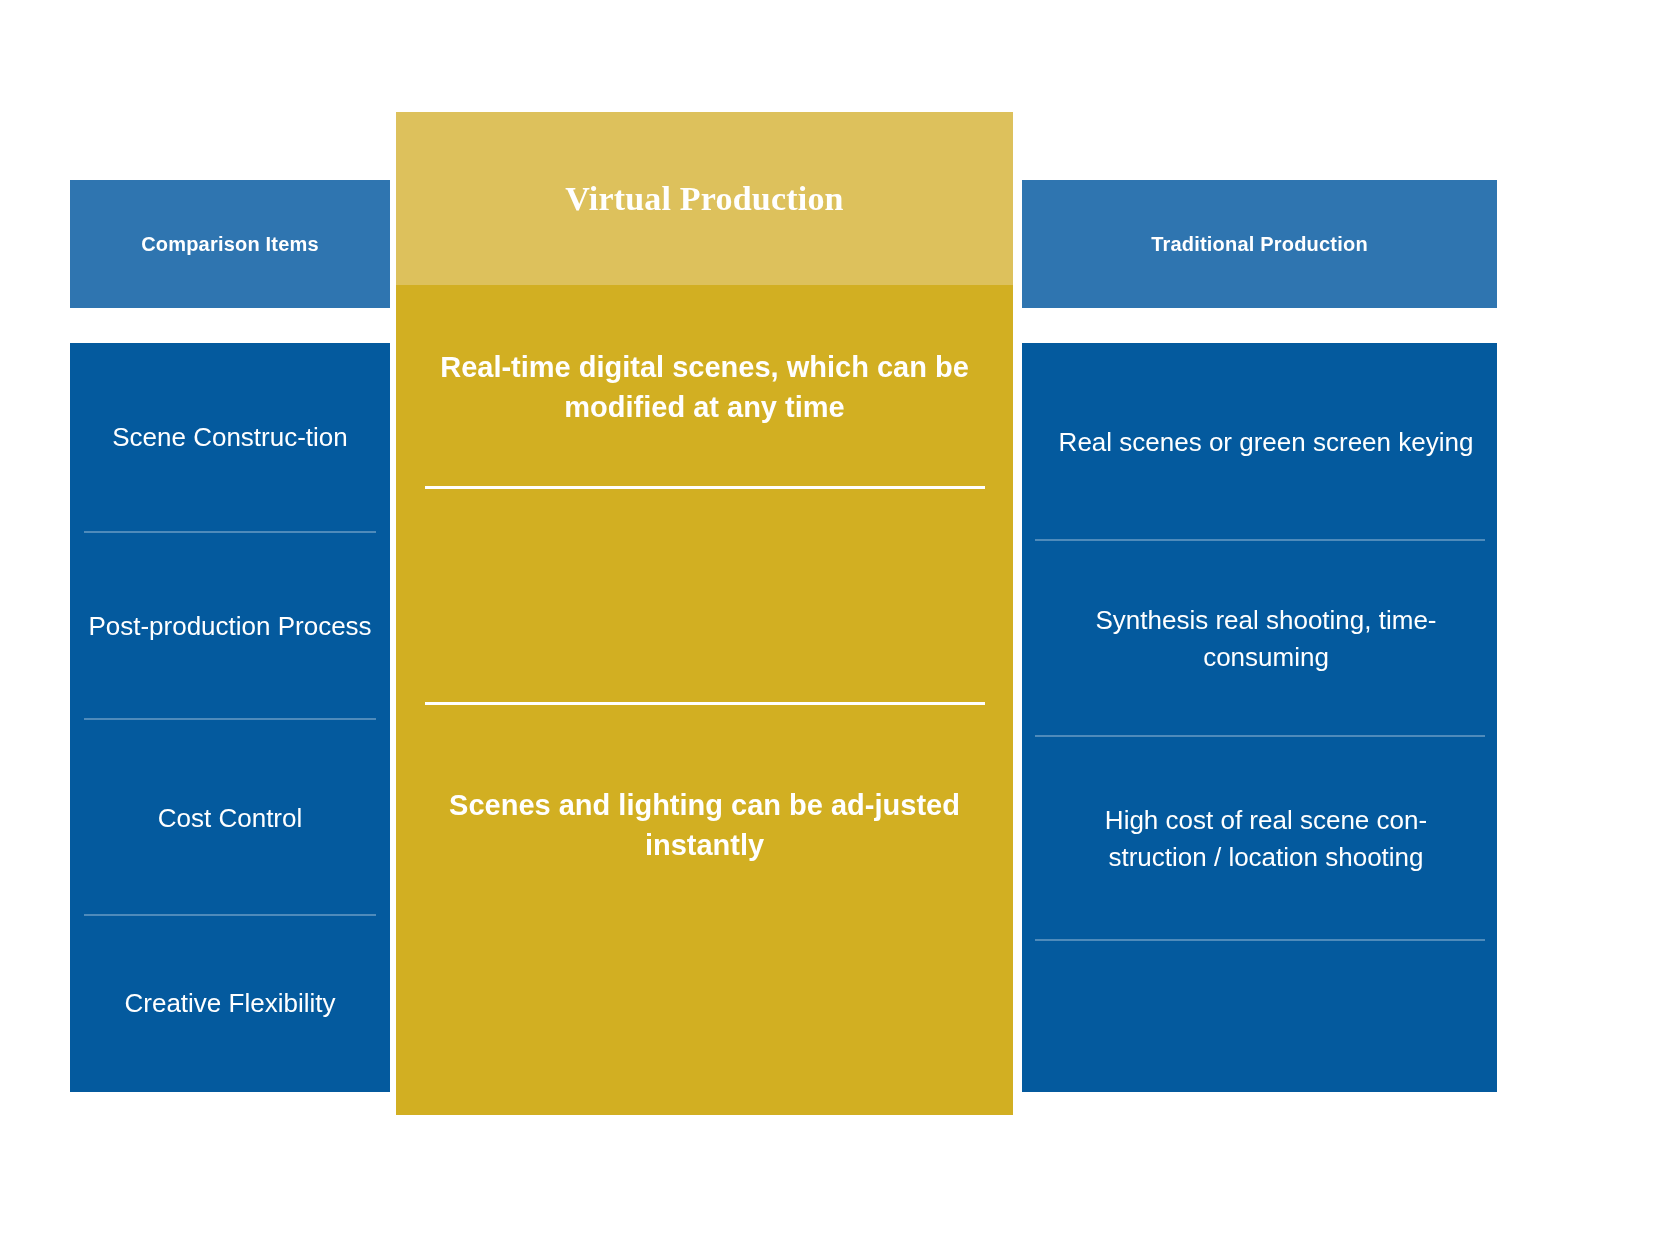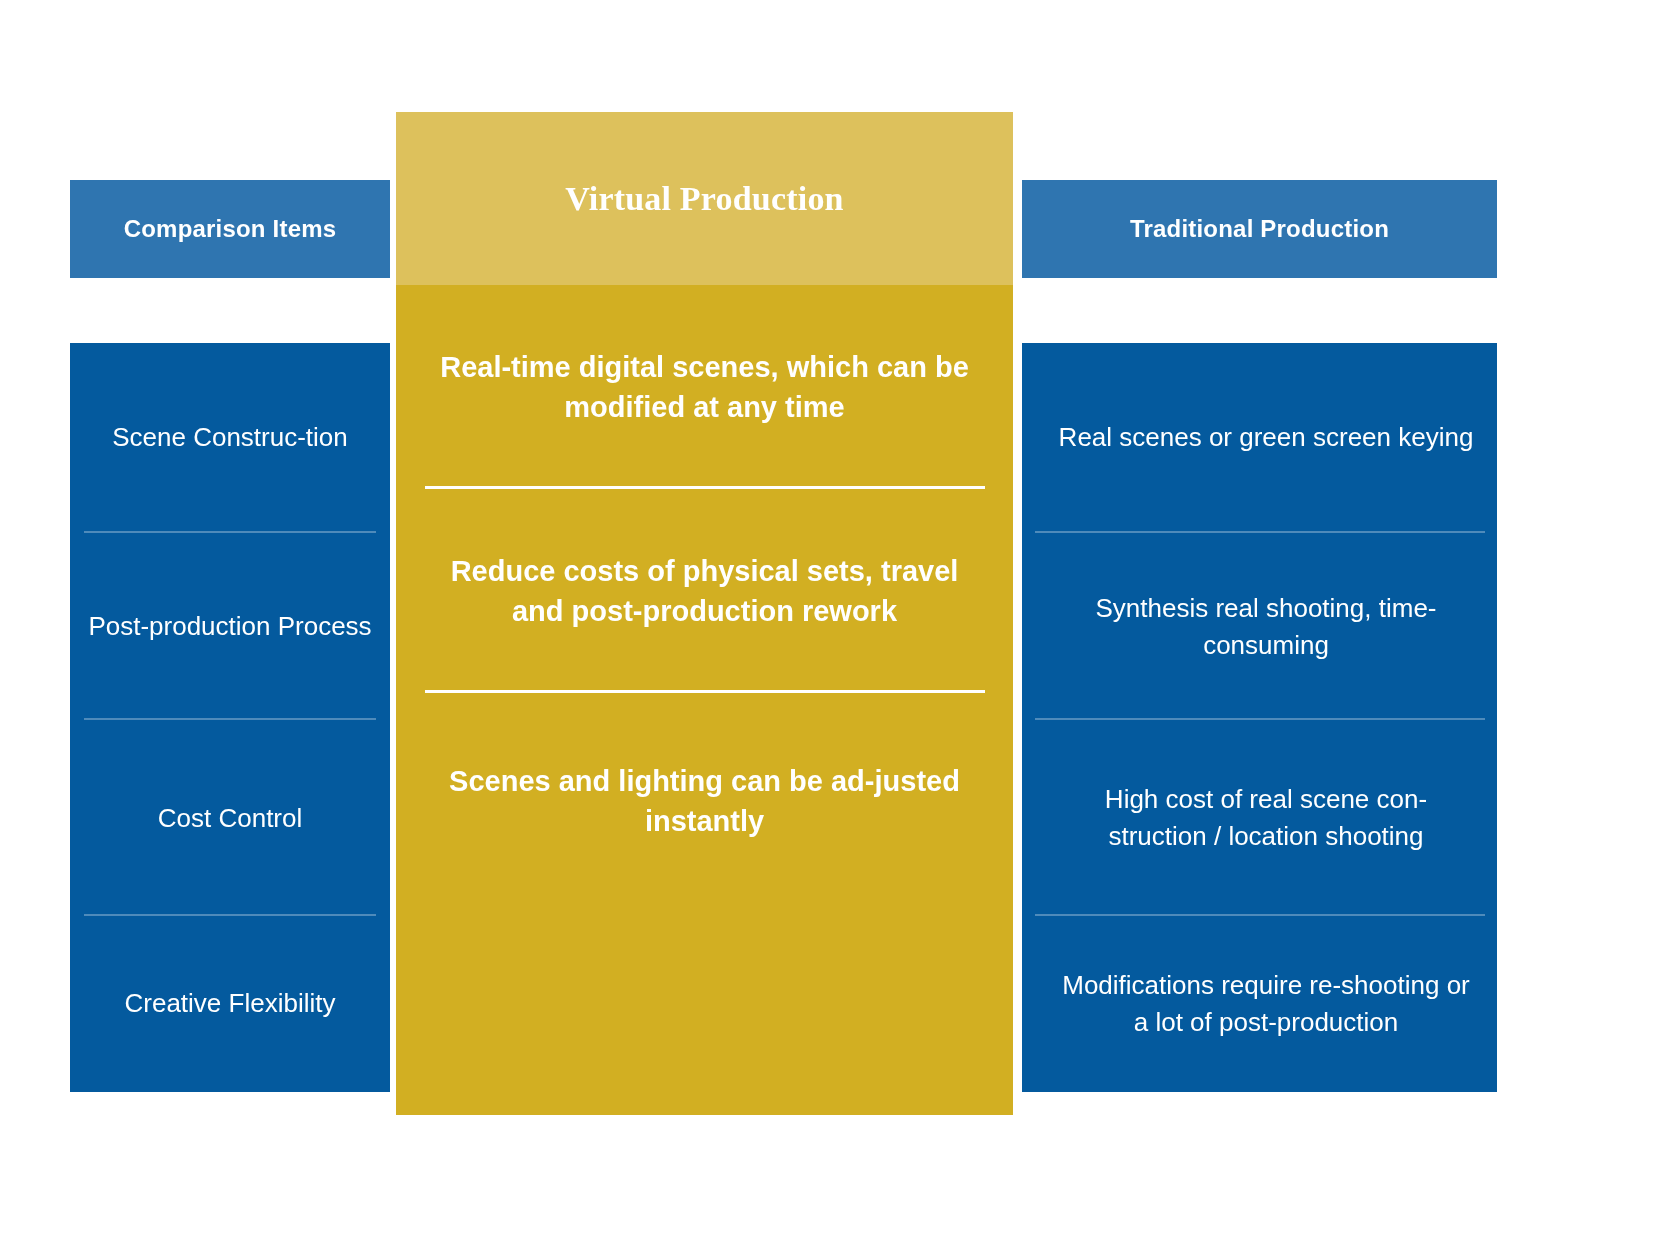--- a/index.html
+++ b/index.html
@@ -44,23 +44,23 @@
     align-items: center;
     justify-content: center;
     box-sizing: border-box;
     color: #ffffff;
     font-weight: bold;
     text-align: center;
   }
   .col-left  .hdr,
   .col-right .hdr {
     top: 0;
-    height: 98px;
+    height: 128px;
     background: #2f75b0;
-    font-size: 24px;
+    font-size: 20px;
     letter-spacing: 0.2px;
   }
   .col-mid .hdr {
     top: 0;
     height: 173px;
     background: #ddc15c;
     font-size: 34px;
     letter-spacing: 0.2px;
     font-family: Liberation Serif, serif;
   }
@@ -78,20 +78,21 @@
   .col-right .body-block {
     top: 130px;
     bottom: 0;
     background: #045a9e;
     margin-top: 33px;
   }
   .col-mid .body-block {
     top: 173px;
     bottom: 0;
     background: #d2af22;
+    gap: 12px;
   }
 
   
   .cell {
     box-sizing: border-box;
     display: flex;
     align-items: center;
     justify-content: center;
     text-align: center;
     color: #ffffff;
@@ -186,21 +187,20 @@
     <div class="hdr">Virtual Production</div>
     <div class="body-block">
 
       <div class="cell">
         <span>Real-time digital scenes, which can be modified at any time</span>
         <div class="divider" style="bottom:0;"></div>
       </div>
 
 
       <div class="cell">
-        <span>Reduce costs of physical sets, travel and post-production rework</span>
         <div class="divider" style="bottom:0;"></div>
       </div>
 
       <div class="cell">
         <span>Scenes and lighting can be ad-justed instantly</span>
       </div>
 
     </div>
   </div>
 
@@ -216,20 +216,17 @@
       <div class="cell">
         <span>Synthesis real shooting, time-consuming</span>
         <div class="divider-subtle" style="bottom:0;"></div>
       </div>
 
       <div class="cell">
         <span>High cost of real scene con-struction / location shooting</span>
         <div class="divider-subtle" style="bottom:0;"></div>
       </div>
 
-      <div class="cell">
-        <span>Modifications require re-shooting or a lot of post-production</span>
-      </div>
 
     </div>
   </div>
 
 </div>
 
 </body></html>

